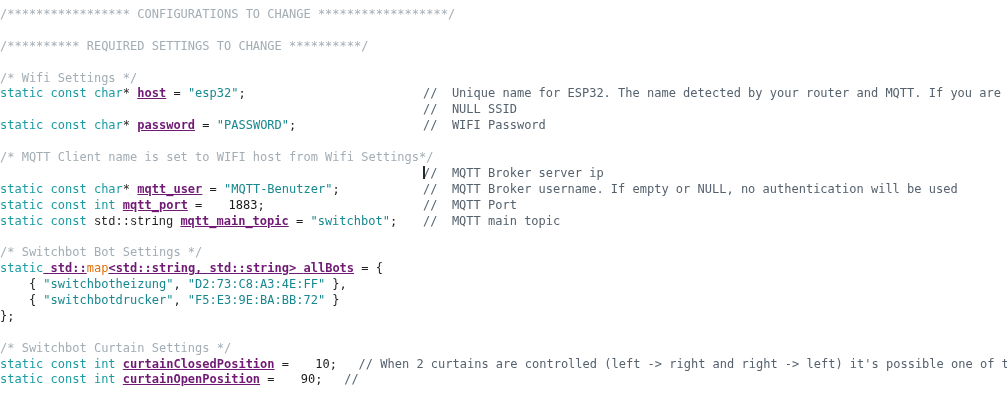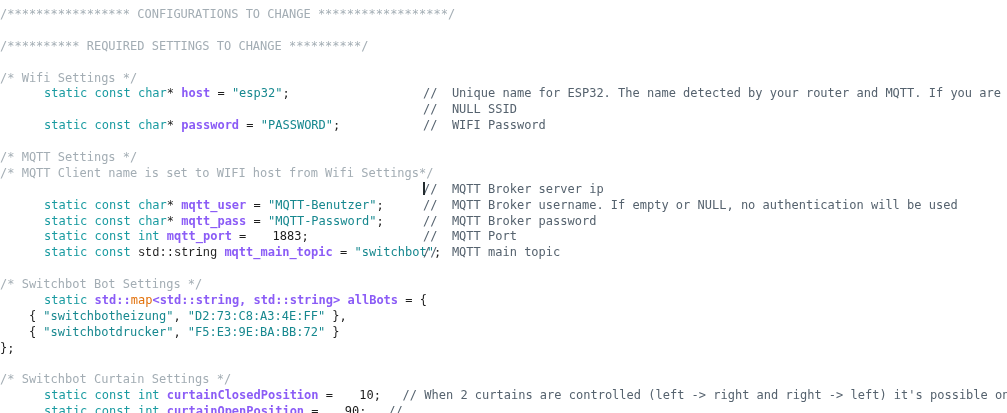--- a/index.html
+++ b/index.html
@@ -36,25 +36,25 @@
     vertical-align: top;
     white-space: pre;
   }
   .cmt-col {
     position: absolute;
     left: 423px;
     top: 0;
     white-space: pre;
   }
   
-  .kw      { color: #1a9ba1; margin-left: 44px; }
+  .kw      { color: #1a9ba1; }
   .str     { color: #17888f; }
   .num     { color: #1a1a1a; margin-left: 19px; }
   .plain   { color: #1f1f1f; }
-  .ident   { color: #8b5cf6; font-weight: 600; }
+  .ident   { color: #701a75; font-weight: 600; text-decoration: underline; }
   .type    { color: #1f1f1f; font-family: Liberation Mono, monospace; }
   .orange  { color: #e2710b; }
   .blkcmt  { color: #a3adb4; }
   .linecmt { color: #55626e; }
   .punc    { color: #1f1f1f; }
 
   
   .caret {
     display: inline-block;
     width: 1.5px;
@@ -82,29 +82,27 @@
   <div class="line"><span class="code blkcmt">/* Wifi Settings */</span></div>
 
   <div class="line"><span class="code"><span class="kw">static const char</span><span class="punc">*</span><span class="plain"> </span><span class="ident">host</span><span class="plain"> = </span><span class="str">"esp32"</span><span class="punc">;</span></span><span class="cmt-col linecmt">//  Unique name for ESP32. The name detected by your router and MQTT. If you are usi</span></div>
 
   <div class="line"><span class="cmt-col linecmt">//  NULL SSID</span></div>
 
   <div class="line"><span class="code"><span class="kw">static const char</span><span class="punc">*</span><span class="plain"> </span><span class="ident">password</span><span class="plain"> = </span><span class="str">"PASSWORD"</span><span class="punc">;</span></span><span class="cmt-col linecmt">//  WIFI Password</span></div>
 
   <div class="line spacer"></div>
 
-  <div class="line"><span class="code blkcmt">/* MQTT Settings */</span></div>
 
   <div class="line"><span class="code blkcmt">/* MQTT Client name is set to WIFI host from Wifi Settings*/</span></div>
 
   <div class="line"><span class="cmt-col linecmt"><span class="caret"></span><span>//  MQTT Broker server ip</span></span></div>
 
   <div class="line"><span class="code"><span class="kw">static const char</span><span class="punc">*</span><span class="plain"> </span><span class="ident">mqtt_user</span><span class="plain"> = </span><span class="str">"MQTT-Benutzer"</span><span class="punc">;</span></span><span class="cmt-col linecmt">//  MQTT Broker username. If empty or NULL, no authentication will be used</span></div>
 
-  <div class="line"><span class="code"><span class="kw">static const char</span><span class="punc">*</span><span class="plain"> </span><span class="ident">mqtt_pass</span><span class="plain"> = </span><span class="str">"MQTT-Password"</span><span class="punc">;</span></span><span class="cmt-col linecmt">//  MQTT Broker password</span></div>
 
   <div class="line"><span class="code"><span class="kw">static const int</span><span class="plain"> </span><span class="ident">mqtt_port</span><span class="plain"> = </span><span class="num">1883</span><span class="punc">;</span></span><span class="cmt-col linecmt">//  MQTT Port</span></div>
 
   <div class="line"><span class="code"><span class="kw">static const </span><span class="type">std::string</span><span class="plain"> </span><span class="ident">mqtt_main_topic</span><span class="plain"> = </span><span class="str">"switchbot"</span><span class="punc">;</span></span><span class="cmt-col linecmt">//  MQTT main topic</span></div>
 
   <div class="line spacer"></div>
 
   <div class="line"><span class="code blkcmt">/* Switchbot Bot Settings */</span></div>
 
   <div class="line"><span class="code"><span class="kw">static</span><span class="ident"> std::</span><span class="orange">map</span><span class="ident">&lt;std::string, std::string&gt; </span><span class="ident">allBots</span><span class="plain"> = </span><span class="punc">{</span></span></div>

